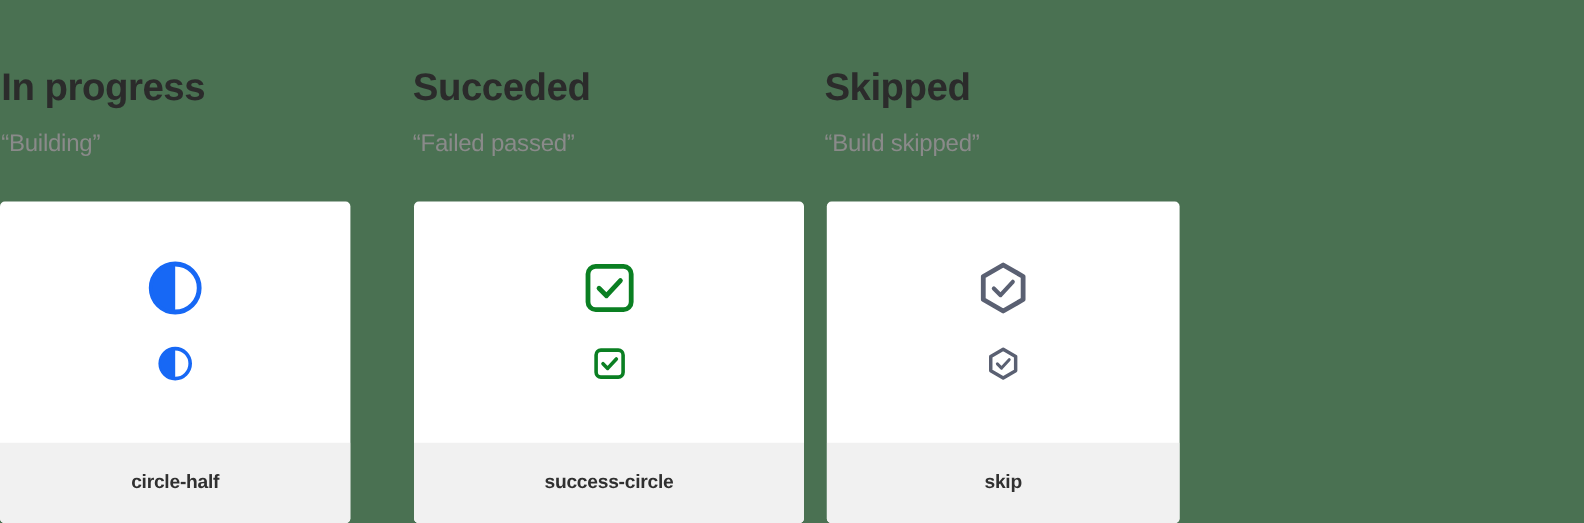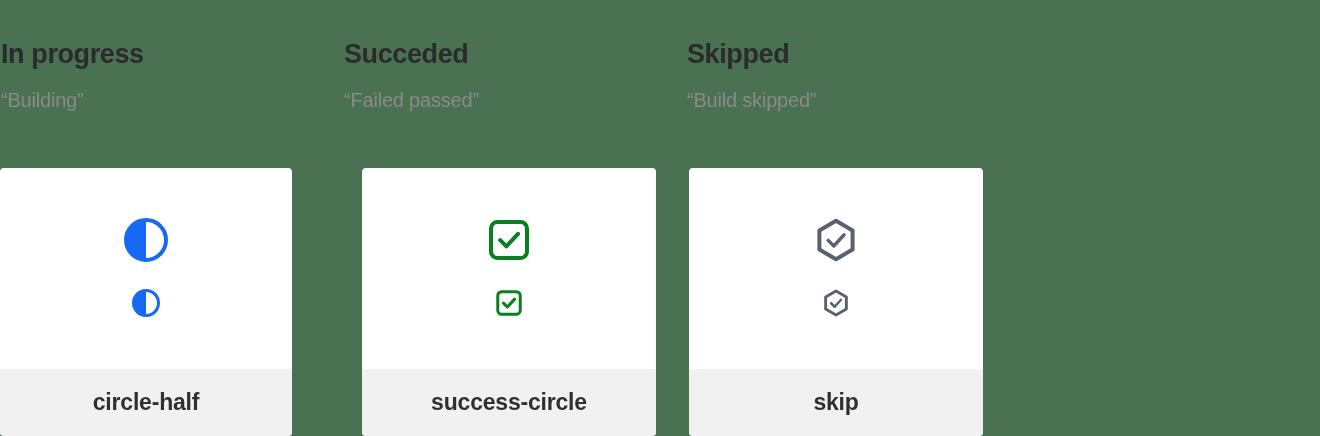--- a/index.html
+++ b/index.html
@@ -24,26 +24,27 @@
   }
   .col {
     position: relative;
     width: 341px;
     height: 436px;
   }
   .col-head {
     padding-left: 1px;
   }
   .status-title {
-    font-size: 27px;
+    font-size: 32px;
     font-weight: bold;
     color: #2b2b2b;
     letter-spacing: -0.4px;
     line-height: 1;
     padding-top: 41px;
+    margin-top: 15px;
   }
   .status-quote {
     font-size: 20px;
     font-weight: normal;
     color: #8a8a8a;
     letter-spacing: -0.2px;
     line-height: 1;
     padding-top: 22px;
   }
   .card {
@@ -78,28 +79,28 @@
   .icon-sm svg { width: 30px; height: 30px; display: block; }
   .card-footer {
     height: 67px;
     background: #f1f1f1;
     display: flex;
     align-items: center;
     justify-content: center;
     flex: 0 0 auto;
   }
   .card-label {
-    font-size: 23px;
+    font-size: 16px;
     font-weight: bold;
     color: #303030;
     letter-spacing: -0.2px;
   }
   
   .col:nth-child(1) .card { left: 0; width: 292px; }
-  .col:nth-child(2) .card { left: 19px; width: 294px; }
+  .col:nth-child(2) .card { left: 2px; width: 325px; }
   .col:nth-child(3) .card { left: 3px; width: 294px; }
   .col:nth-child(4) .card { left: 5px; width: 294px; }
 </style>
 </head>
 <body>
 
 <div class="grid">
 
   <div class="col">
     <div class="col-head">

